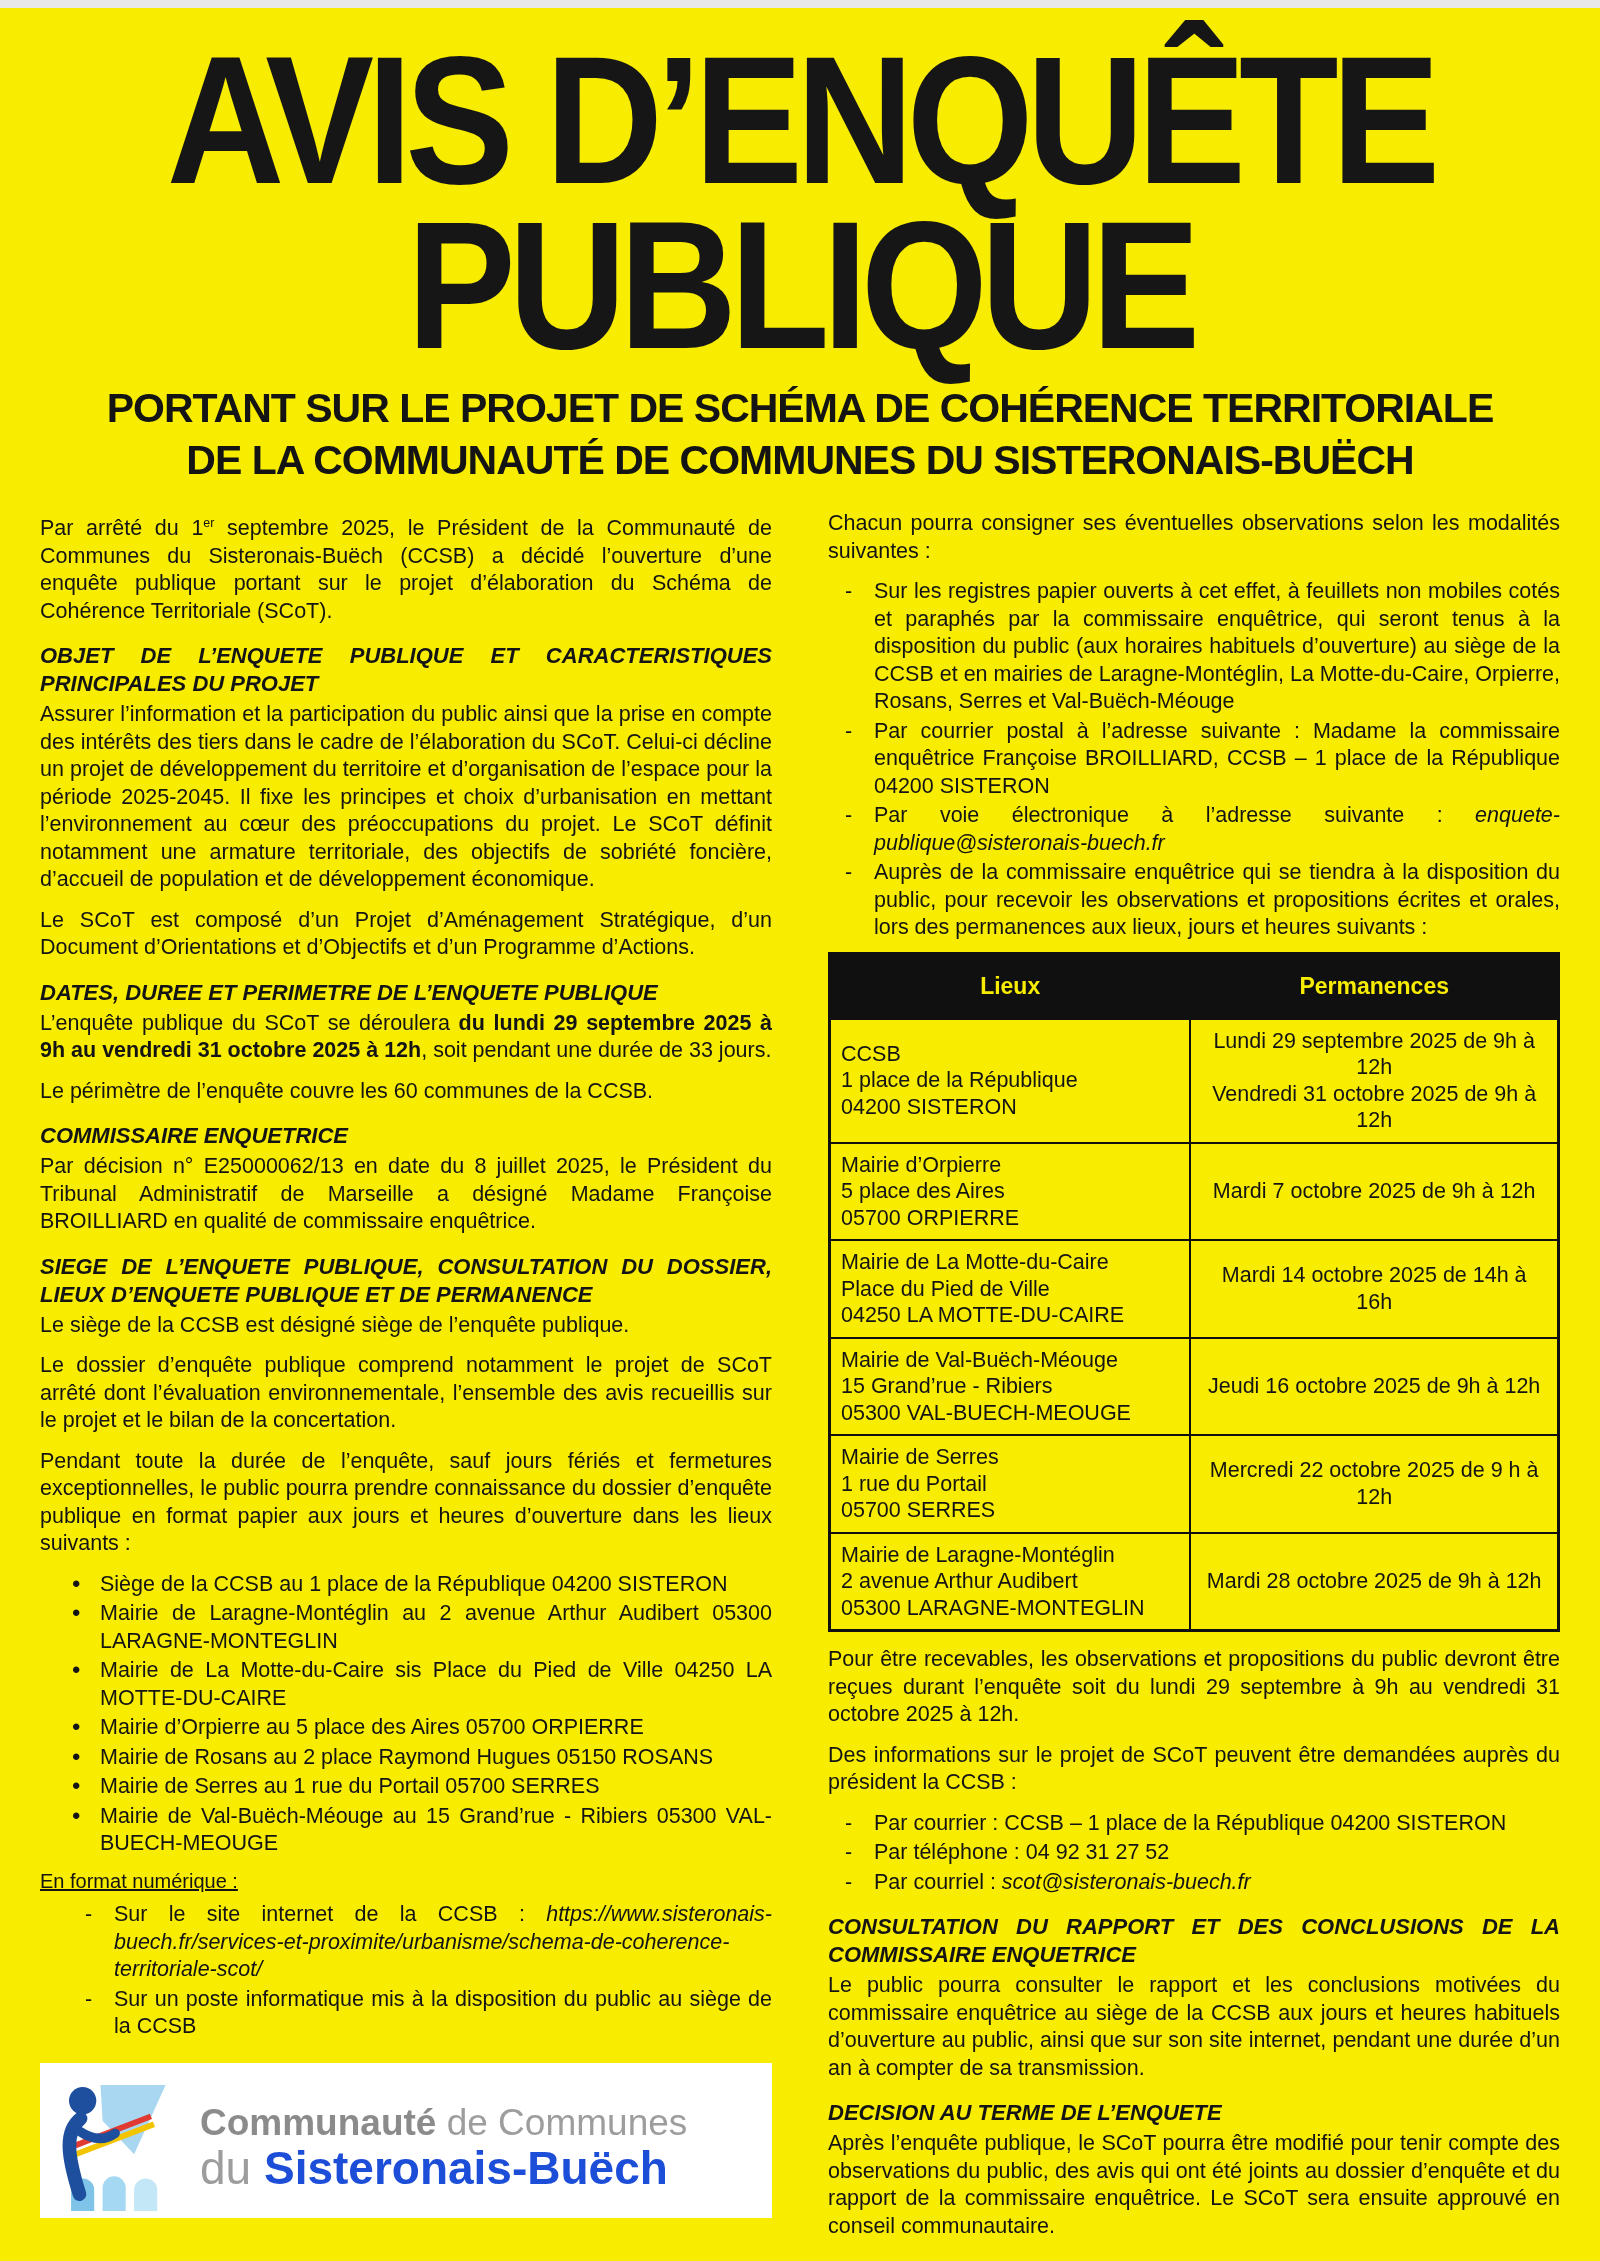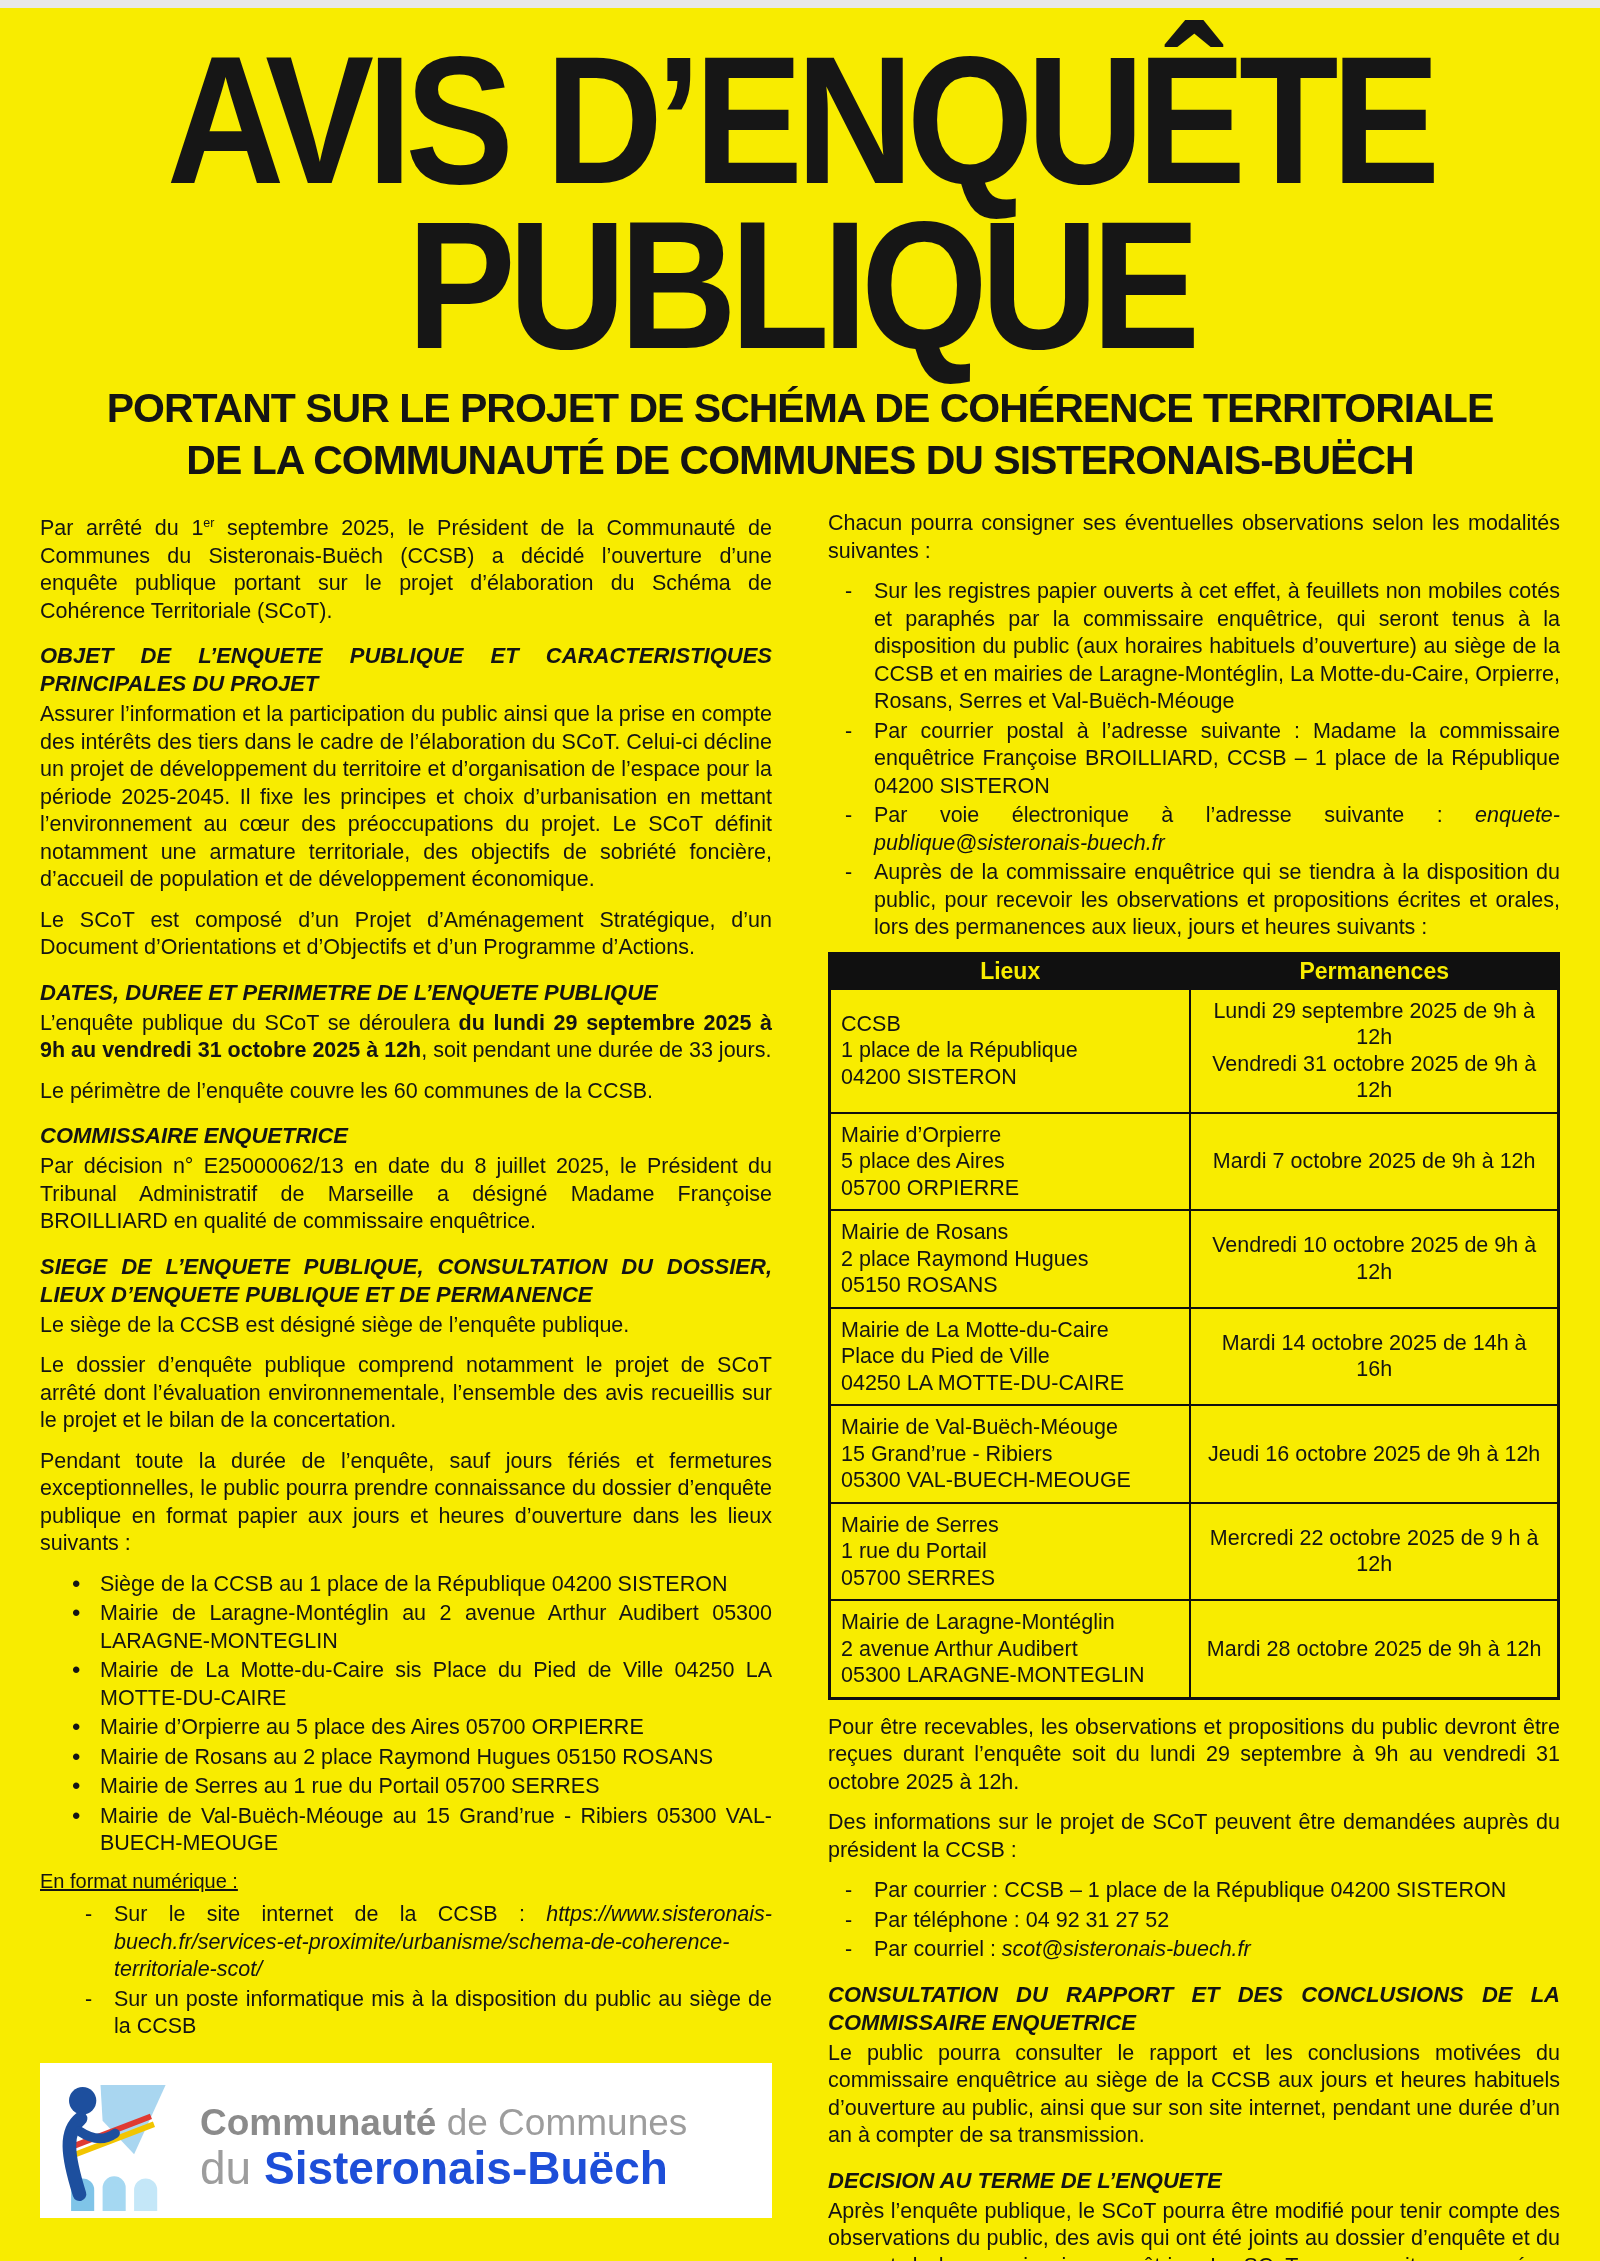--- a/index.html
+++ b/index.html
@@ -26,21 +26,21 @@
   ul.dashes li::before{content:"-";position:absolute;left:17px;}
   ul.dashes.indent-more li{padding-left:74px;}
   ul.dashes.indent-more li::before{left:45px;}
   .b{font-weight:bold;}
   .i{font-style:italic;}
   .sup{font-size:0.58em;vertical-align:super;}
   
   table.perm{width:100%;border-collapse:collapse;border:3px solid #101010;margin:6px 0 14px;}
   table.perm th{
     background:#101010;color:#f8ec00;font-weight:bold;font-size:23px;
-    padding:3px 4px;border:2px solid #101010;text-align:center;
+    padding:18px 4px;border:2px solid #101010;text-align:center;
   }
   table.perm td{
     border:2.5px solid #101010;font-size:21.5px;line-height:26.5px;
     padding:8px 10px;vertical-align:middle;
   }
   td.perm-cell{text-align:center;}
   col.c-lieu{width:49.5%;} col.c-perm{width:50.5%;}
   
   .ccsb-logo{background:#ffffff;height:140px;margin-top:22px;display:flex;align-items:center;padding:15px 16px 0 8px;}
   .ccsb-text{margin-left:26px;color:#9d9d9d;white-space:nowrap;}
@@ -148,24 +148,20 @@
         <tbody>
           <tr>
             <td class="lieu-cell">CCSB<br>1 place de la République<br>04200 SISTERON</td>
             <td class="perm-cell">Lundi 29 septembre 2025 de 9h à 12h<br>Vendredi 31 octobre 2025 de 9h à 12h</td>
           </tr>
           <tr>
             <td class="lieu-cell">Mairie d’Orpierre<br>5 place des Aires<br>05700 ORPIERRE</td>
             <td class="perm-cell">Mardi 7 octobre 2025 de 9h à 12h</td>
           </tr>
           <tr>
-            <td class="lieu-cell">Mairie de Rosans<br>2 place Raymond Hugues<br>05150 ROSANS</td>
-            <td class="perm-cell">Vendredi 10 octobre 2025 de 9h à 12h</td>
-          </tr>
-          <tr>
             <td class="lieu-cell">Mairie de La Motte-du-Caire<br>Place du Pied de Ville<br>04250 LA MOTTE-DU-CAIRE</td>
             <td class="perm-cell">Mardi 14 octobre 2025 de 14h à 16h</td>
           </tr>
           <tr>
             <td class="lieu-cell">Mairie de Val-Buëch-Méouge<br>15 Grand’rue - Ribiers<br>05300 VAL-BUECH-MEOUGE</td>
             <td class="perm-cell">Jeudi 16 octobre 2025 de 9h à 12h</td>
           </tr>
           <tr>
             <td class="lieu-cell">Mairie de Serres<br>1 rue du Portail<br>05700 SERRES</td>
             <td class="perm-cell">Mercredi 22 octobre 2025 de 9 h à 12h</td>

